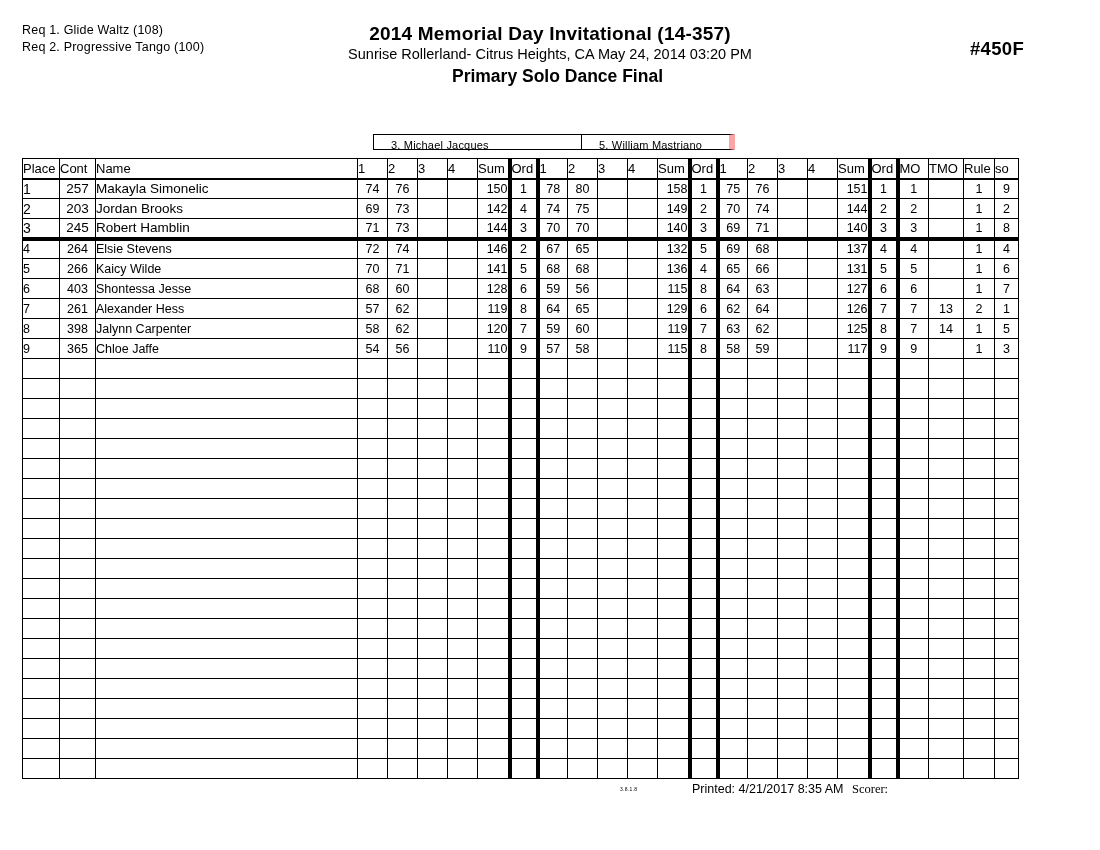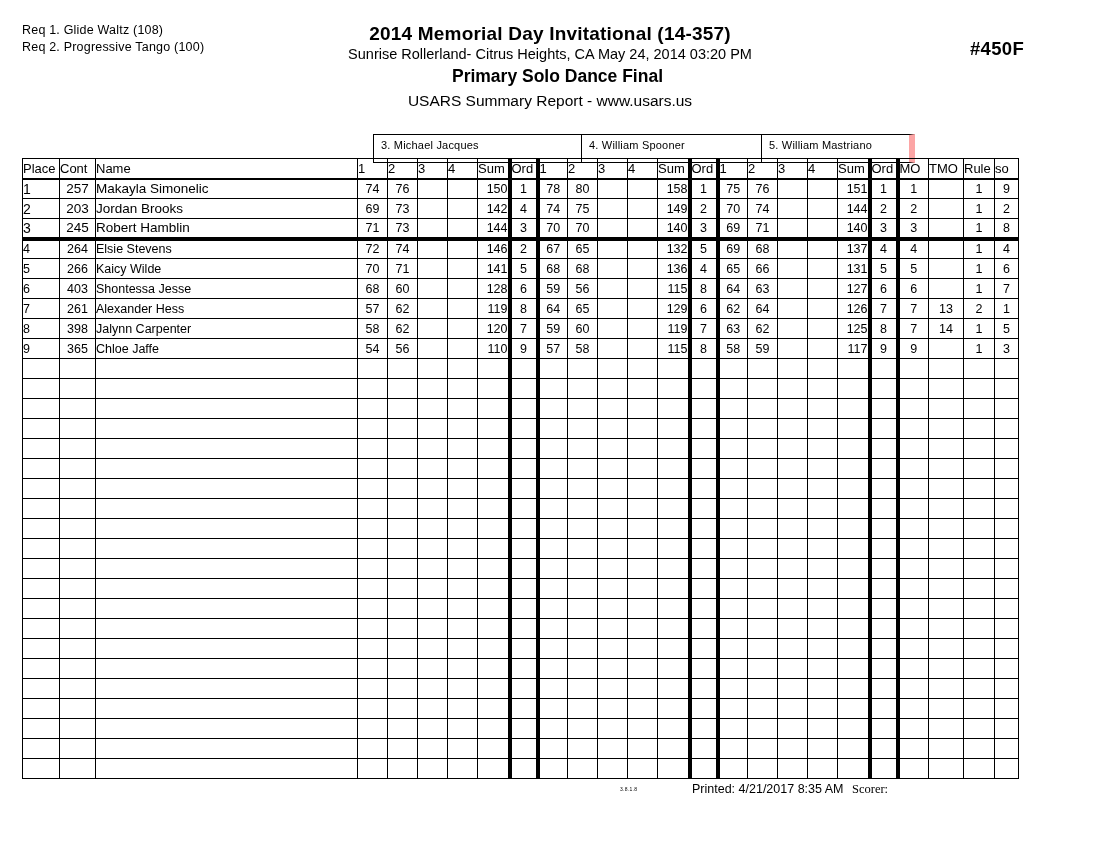--- a/index.html
+++ b/index.html
@@ -72,24 +72,24 @@
     position: absolute;
     left: 373px;
     top: 134px;
     height: 22px;
     display: flex;
   }
   .judge-group {
     border: 1px solid #000;
     border-right: none;
     box-sizing: border-box;
-    height: 29px;
+    height: 16px;
     font-size: 11px;
     line-height: 20px;
-    padding-left: 7px;
+    padding-left: 17px;
     white-space: nowrap;
     letter-spacing: 0.2px;
   }
   .judge-group:last-child { border-right: 6px solid #fca5a5; }
 
   
   #score-table {
     position: absolute;
     left: 22px;
     top: 158px;
@@ -187,27 +187,25 @@
 
 <div id="req-block">
   <div class="req-line">Req  1.  Glide Waltz (108)</div>
   <div class="req-line">Req  2.  Progressive Tango (100)</div>
 </div>
 
 <div id="header">
   <div id="event-title">2014  Memorial Day Invitational (14-357)</div>
   <div id="event-venue">Sunrise Rollerland- Citrus Heights, CA  May 24, 2014  03:20 PM</div>
   <div id="event-category">Primary Solo Dance Final</div>
-  <div id="report-line">USARS Summary Report - www.usars.us</div>
 </div>
 <div id="heat-code">#450F</div>
 
 <div id="judge-band">
   <div class="judge-group" style="width:208px">3.  Michael Jacques</div>
-  <div class="judge-group" style="width:180px">4.  William Spooner</div>
   <div class="judge-group" style="width:154px">5.  William Mastriano</div>
 </div>
 
 <table id="score-table">
   <colgroup>
     <col class="w-place">
       <col class="w-cont">
       <col class="w-name">
     <col class="w-num">
       <col class="w-num">

